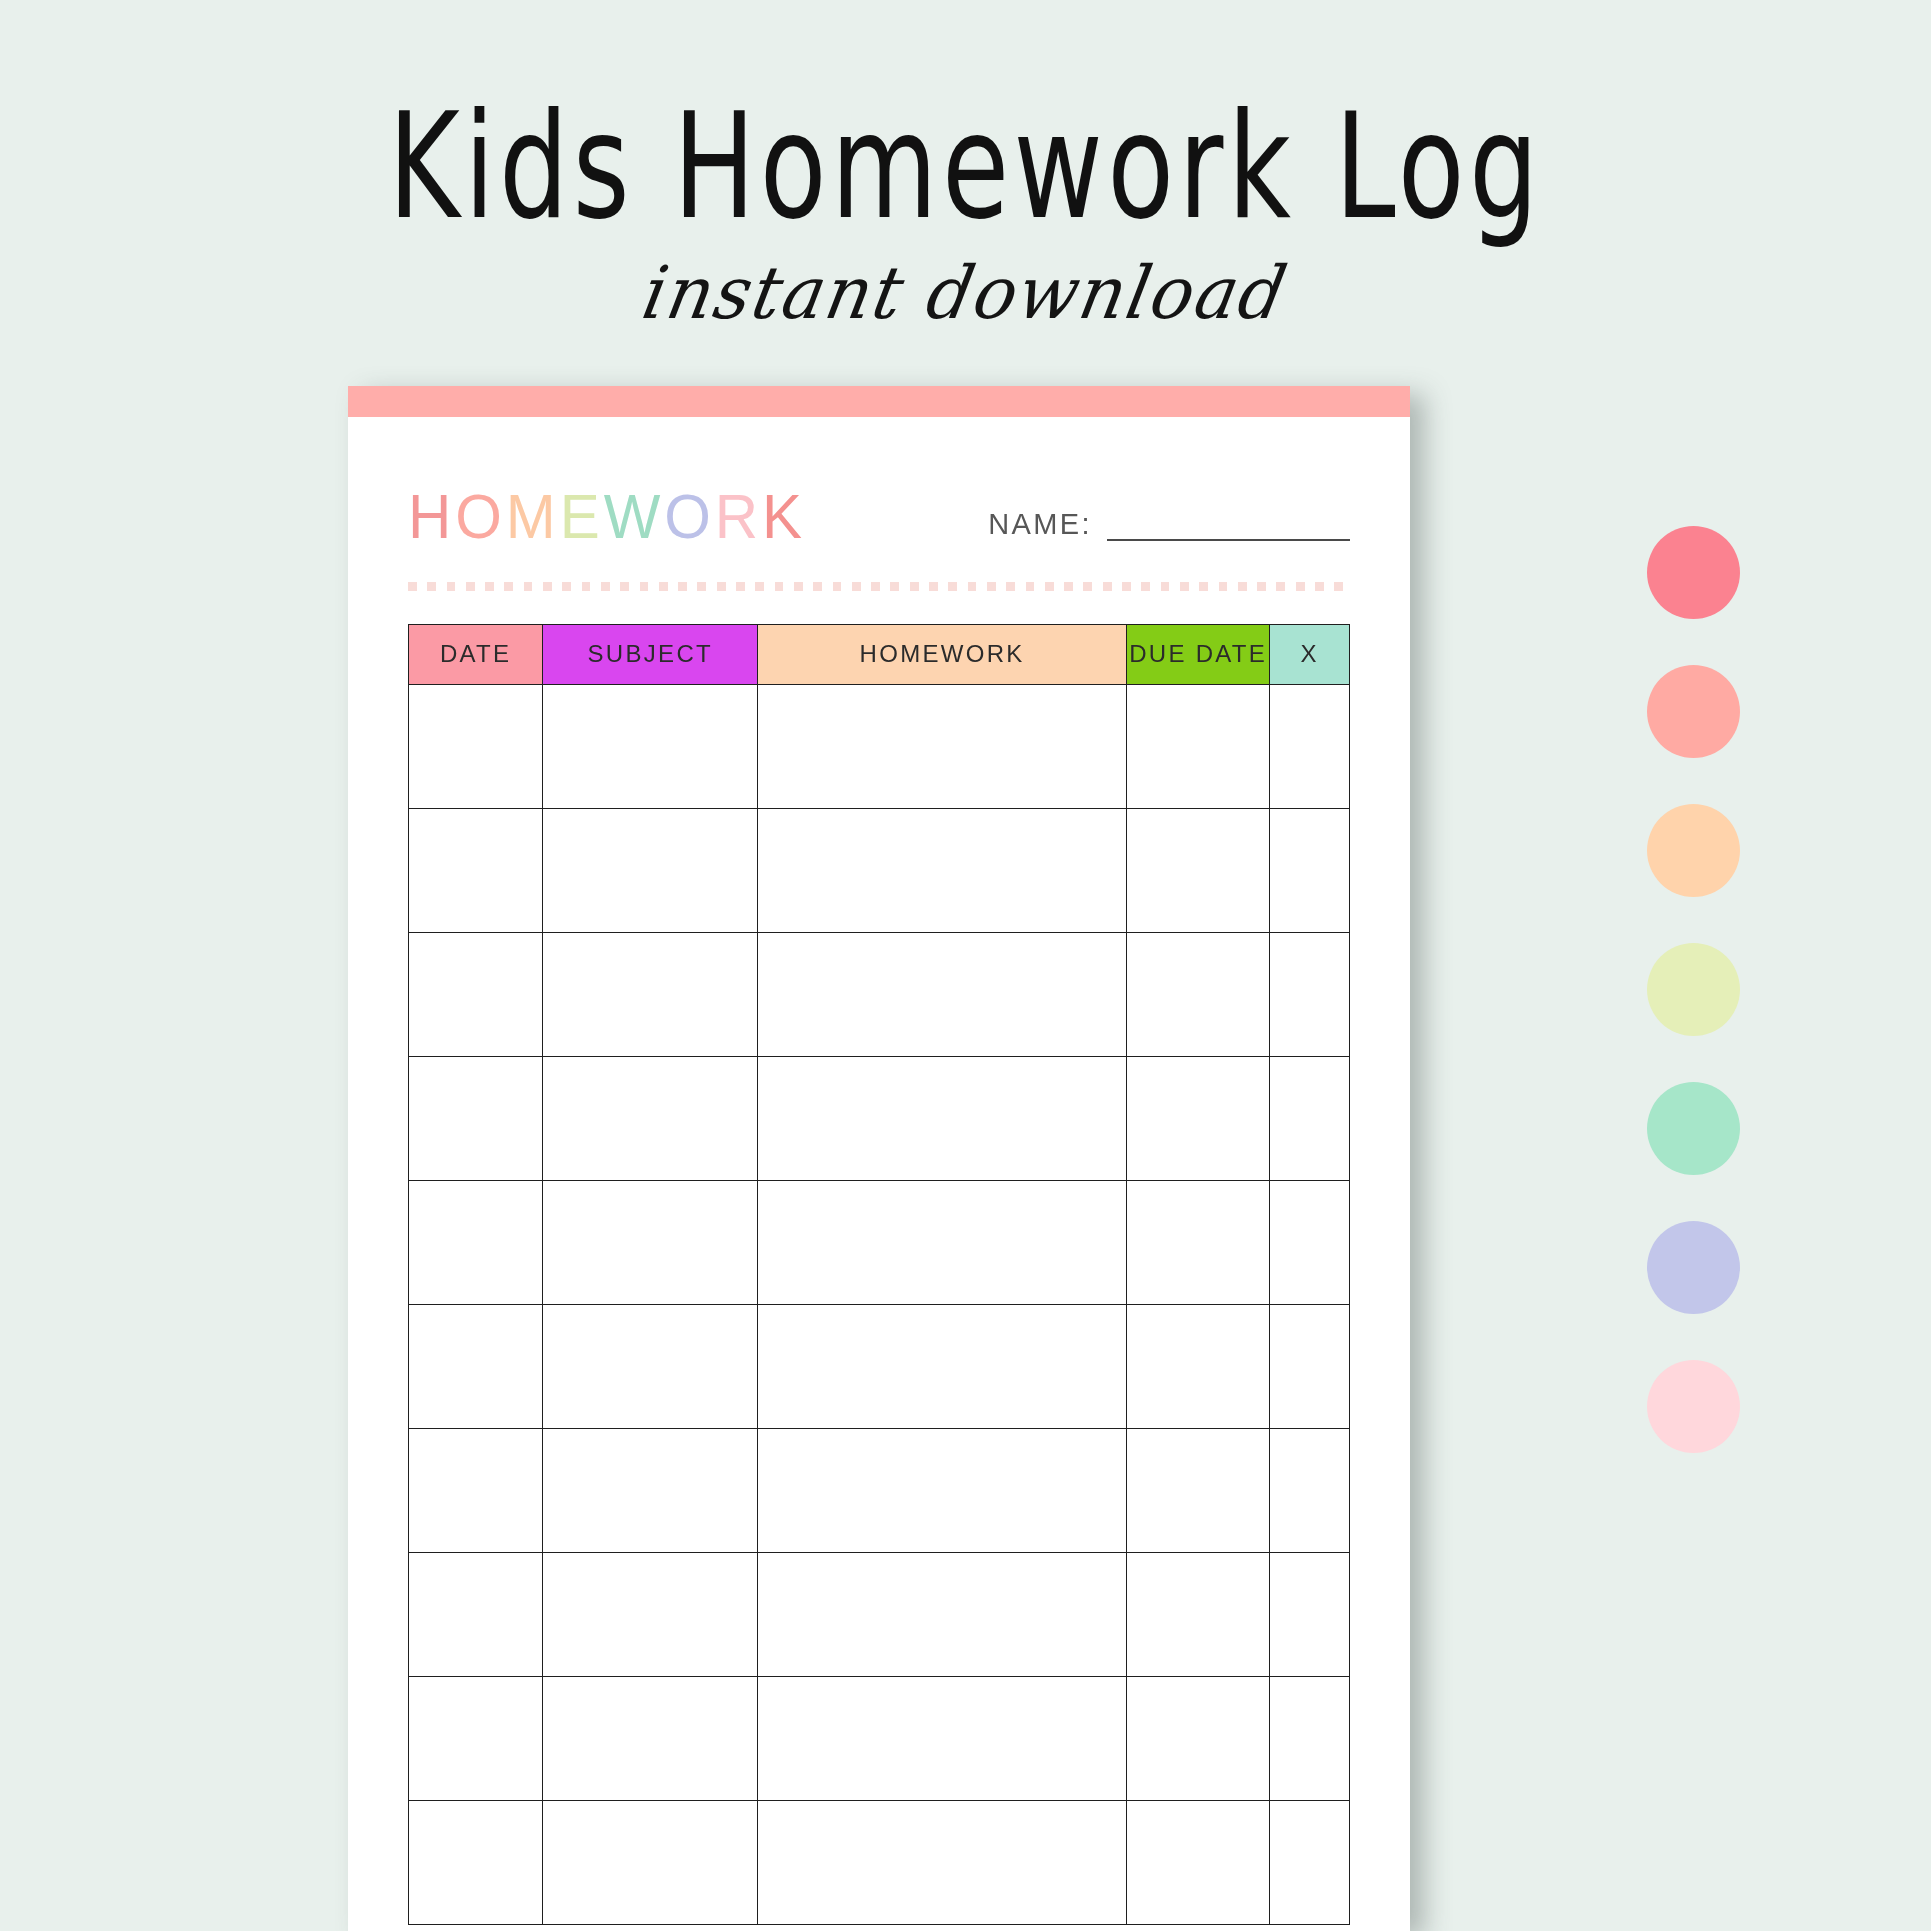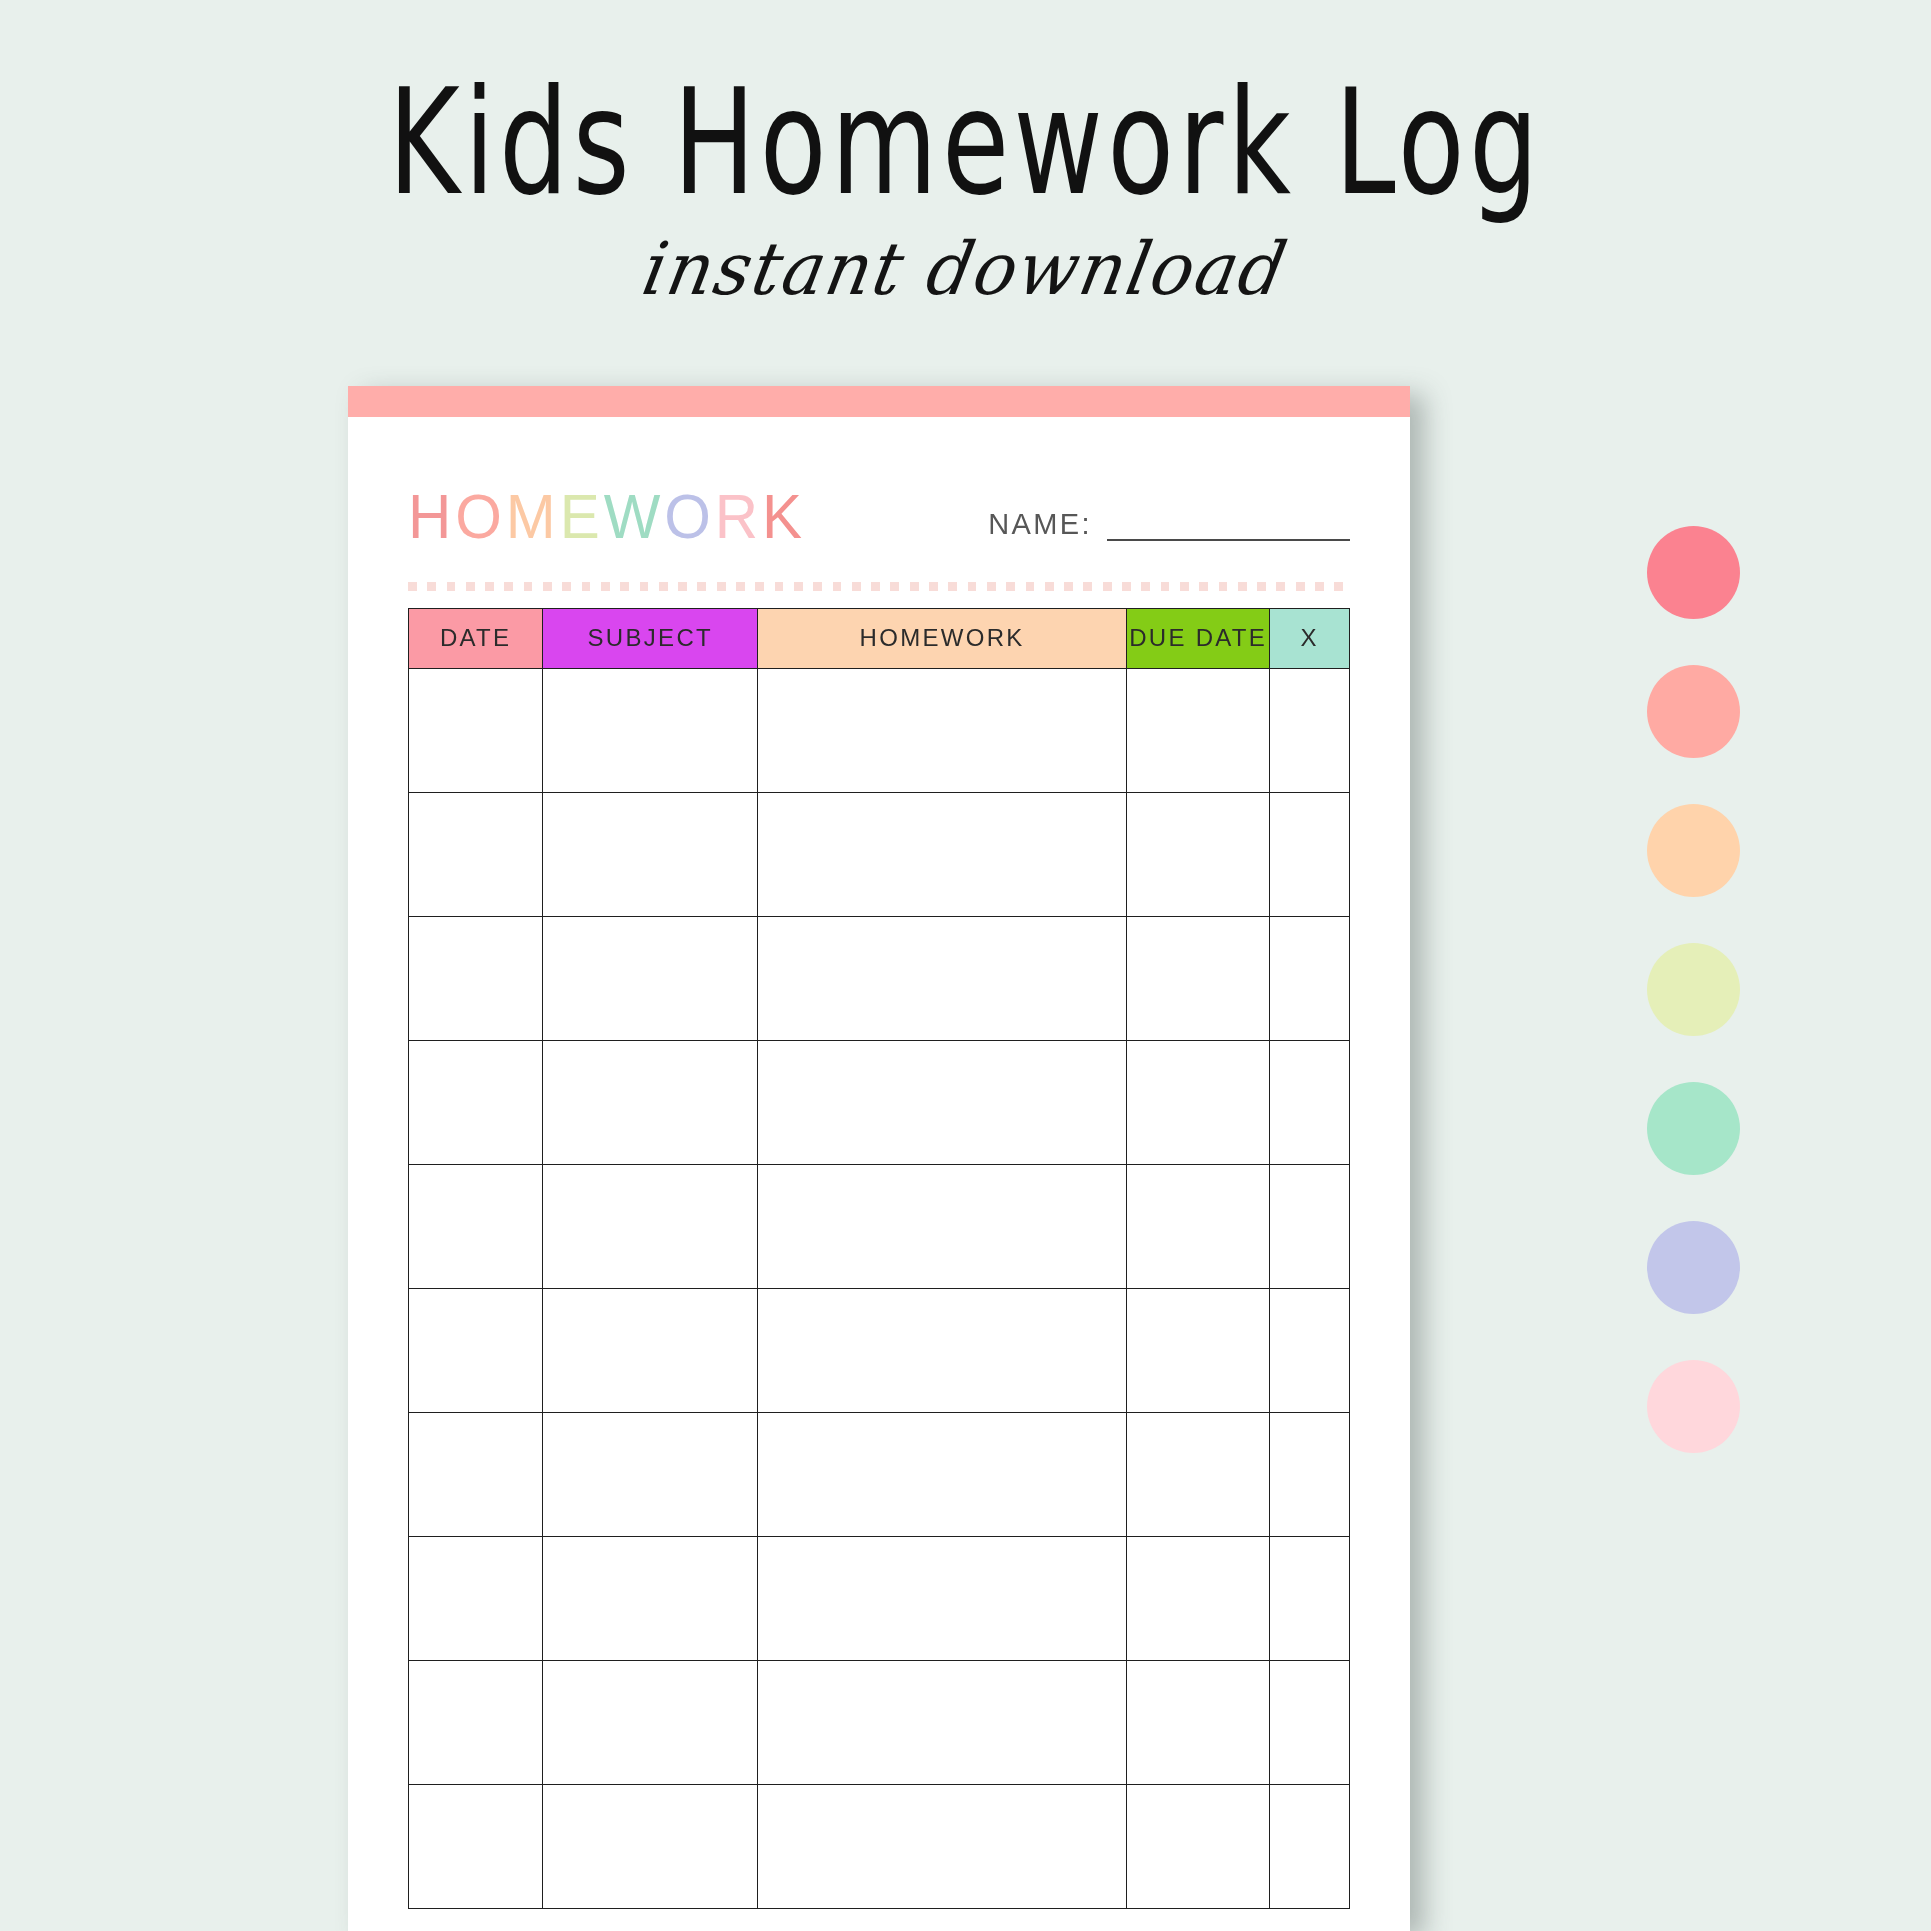--- a/index.html
+++ b/index.html
@@ -14,21 +14,21 @@
     font-family:"Liberation Sans", sans-serif;
     position:relative;
   }
 
   
   #promo-header{
     position:absolute;
     top:0; left:0;
     width:1931px;
     text-align:center;
-    padding-top:64px;
+    padding-top:88px;
   }
 
   #promo-title{
     font-family:"DejaVu Sans Condensed","Liberation Sans", sans-serif;
     font-size:129px;
     font-weight:300;
     letter-spacing:4.8px;
     color:#111111;
     line-height:1.08;
     transform:scaleX(0.94) scaleY(1.13);
@@ -114,21 +114,21 @@
     height:8.7px;
     background-image:repeating-linear-gradient(
       to right,
       #f8dcd8 0px, #f8dcd8 8.7px,
       rgba(255,255,255,0) 8.7px, rgba(255,255,255,0) 19.3px
     );
   }
 
   
   #homework-table{
-    margin-top:17px;
+    margin-top:33px;
     width:100%;
     border-collapse:collapse;
     table-layout:fixed;
   }
   #homework-table th,
   #homework-table td{
     border:1.9px solid #1f1f1f;
     padding:0;
   }
   #homework-table th{

